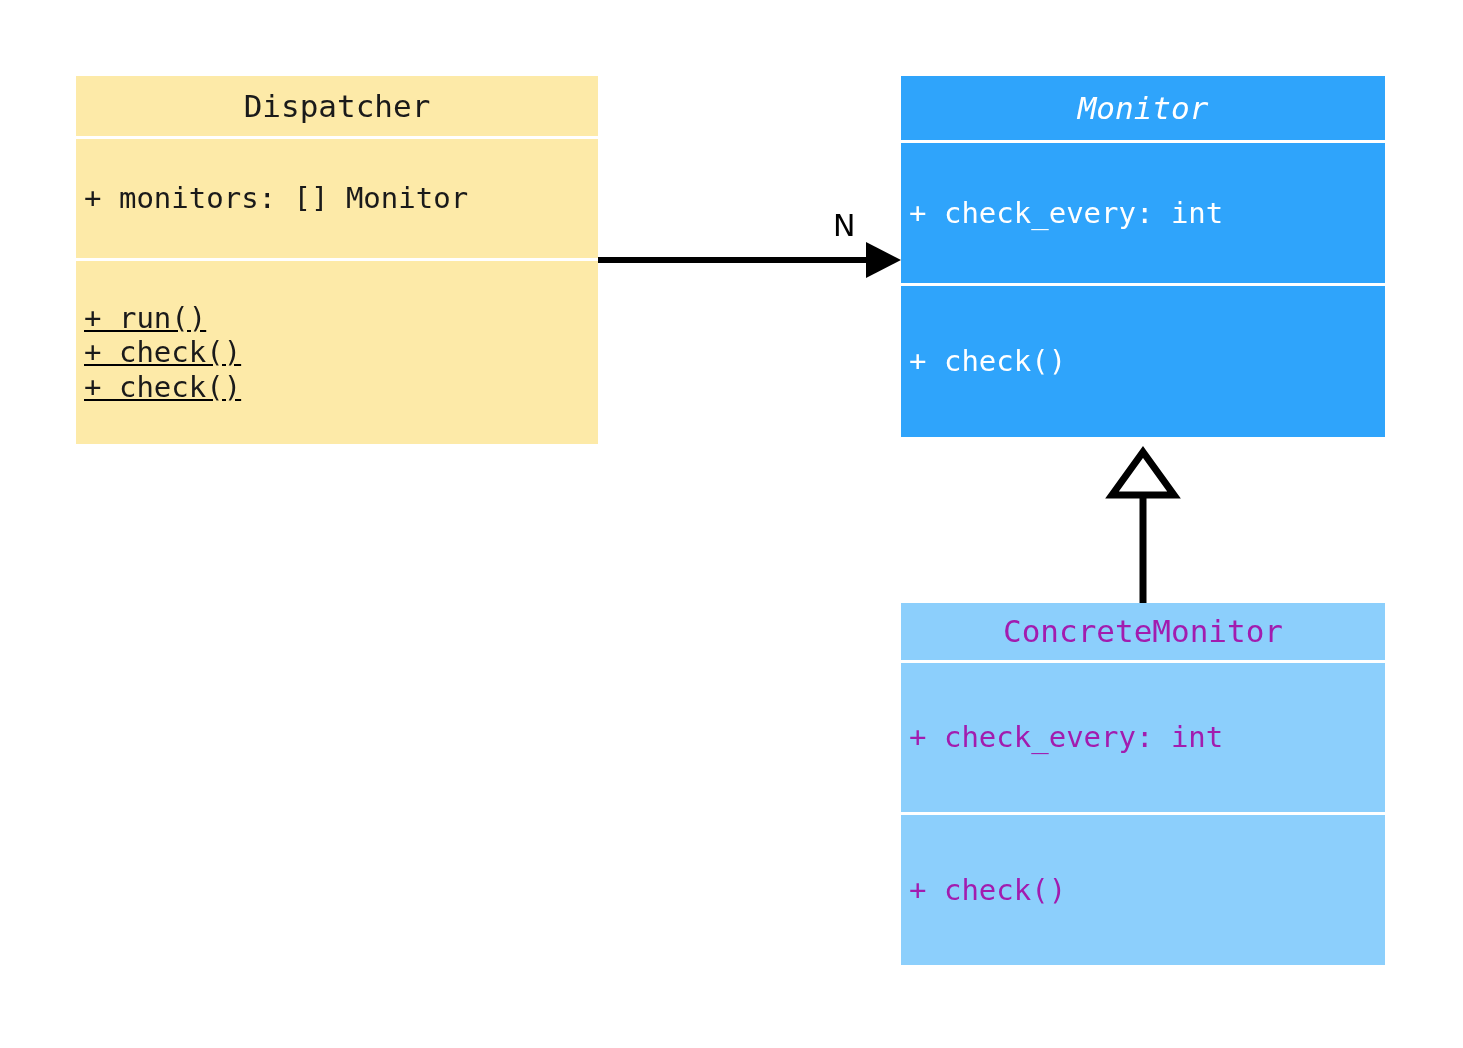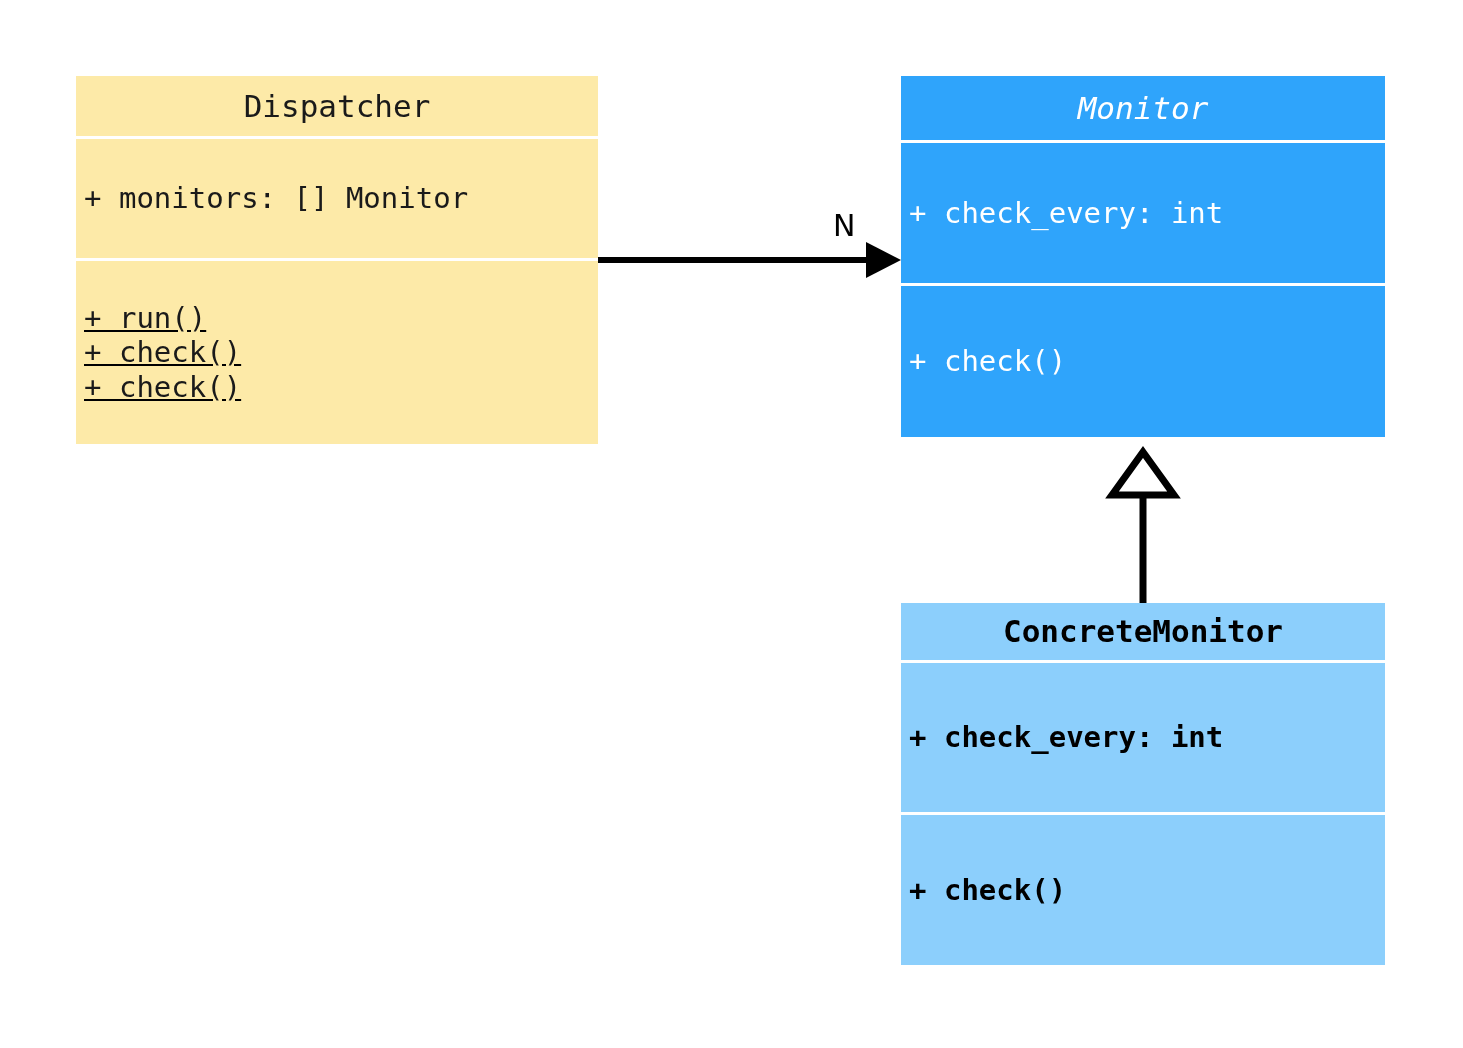--- a/index.html
+++ b/index.html
@@ -59,21 +59,21 @@
   .skin-dispatcher .compartment { background: #fdeaa8; }
   .skin-dispatcher .class-title,
   .skin-dispatcher .member { color: #1a1a1a; }
 
   .skin-monitor .compartment { background: #2fa4fb; }
   .skin-monitor .class-title,
   .skin-monitor .member { color: #ffffff; }
 
   .skin-concrete .compartment { background: #8ccffc; }
   .skin-concrete .class-title,
-  .skin-concrete .member { color: #000000; font-weight: bold; }
+  .skin-concrete .member { color: #a21caf; }
 
   
   .connector-layer {
     position: absolute;
     left: 0;
     top: 0;
     width: 1463px;
     height: 1048px;
     pointer-events: none;
   }

